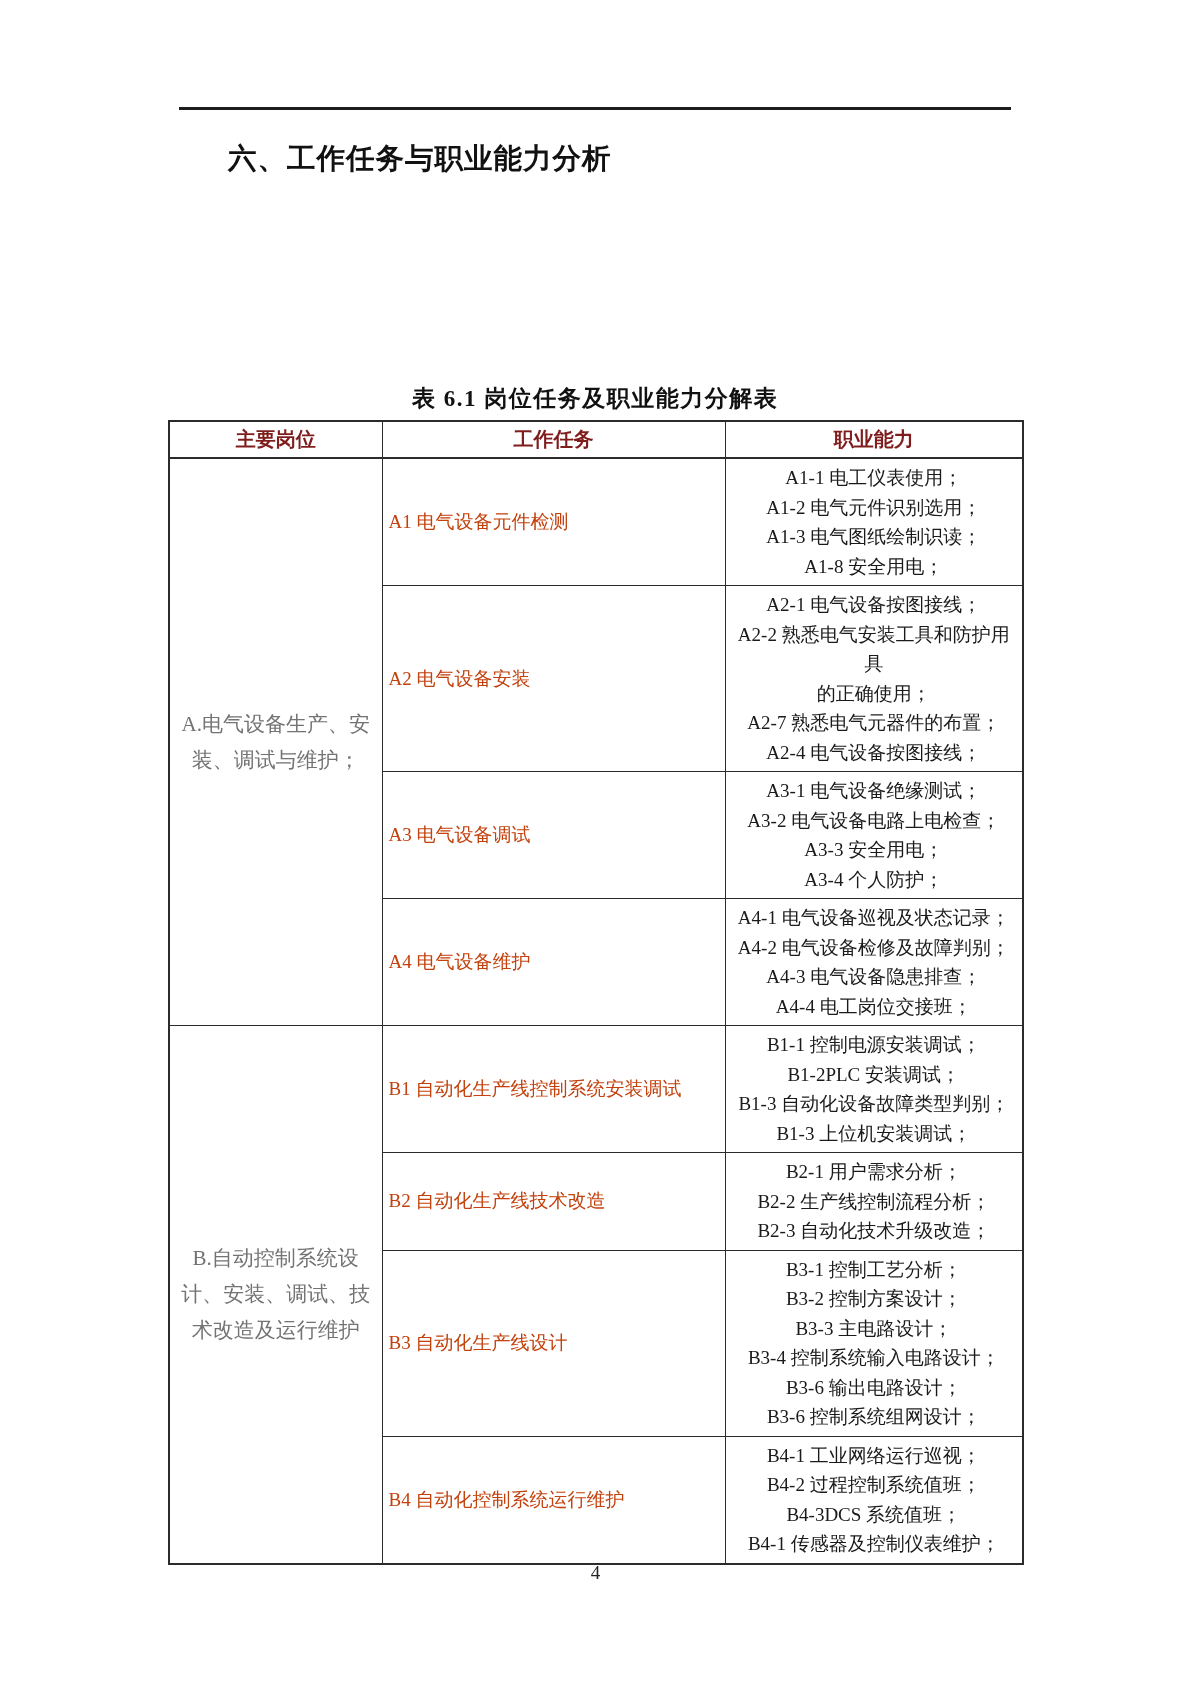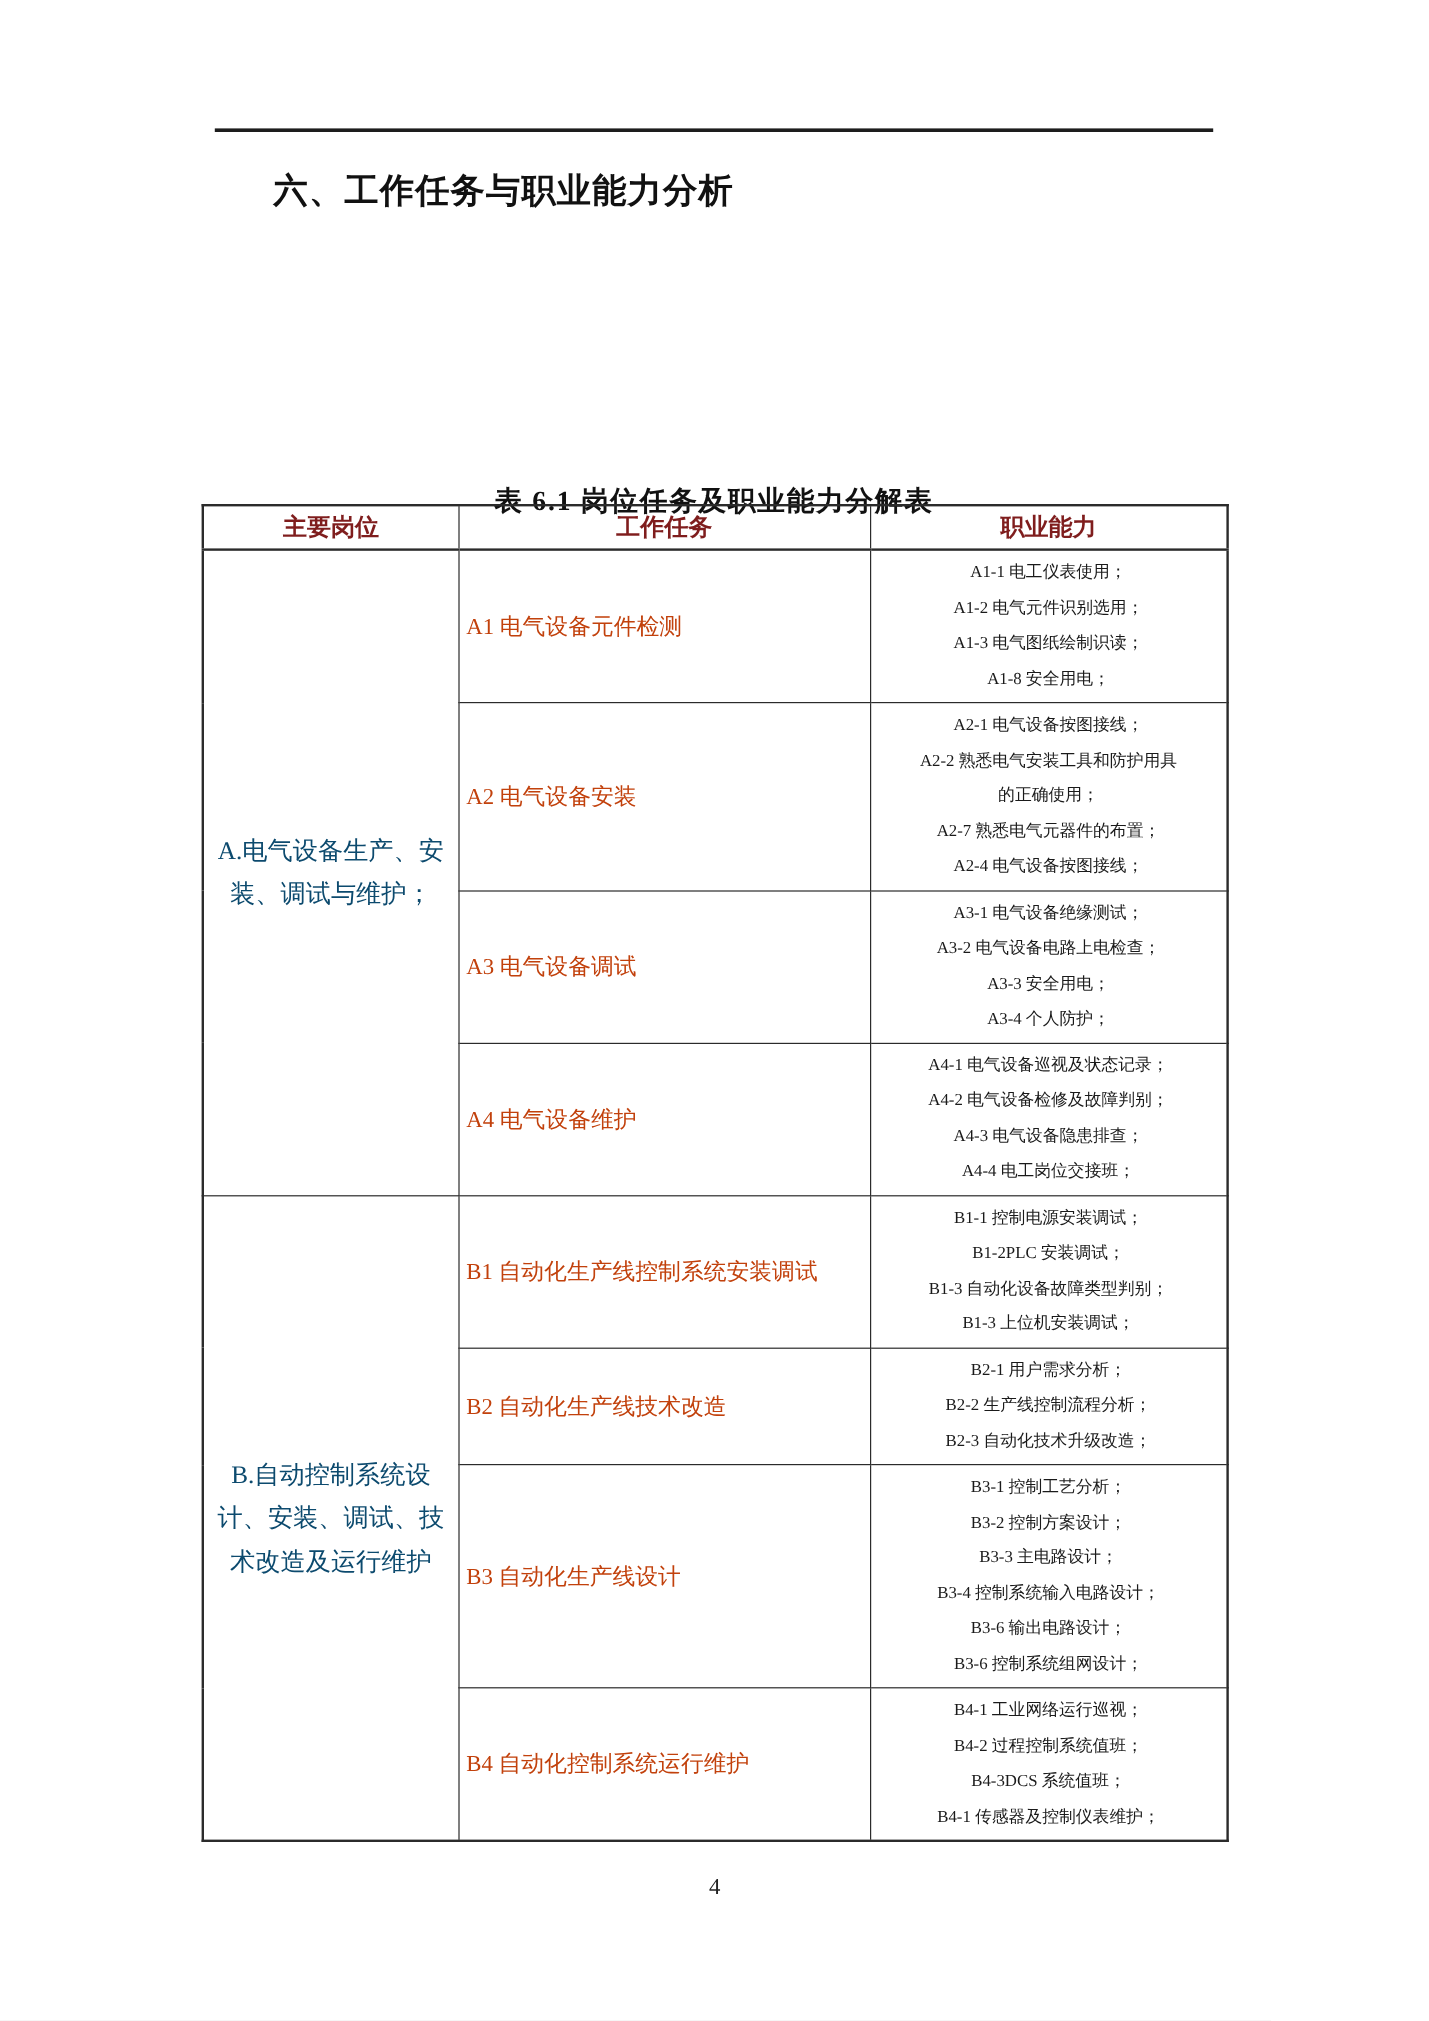--- a/index.html
+++ b/index.html
@@ -47,21 +47,20 @@
   .table-title {
     position: absolute;
     left: 168px;
     top: 383px;
     width: 854px;
     text-align: center;
     font-size: 23px;
     font-weight: bold;
     letter-spacing: 1.5px;
     color: #111111;
-    margin-top: 19px;
   }
   table.analysis-table {
     position: absolute;
     left: 168px;
     top: 420px;
     width: 854px;
     border-collapse: collapse;
     table-layout: fixed;
     border: 2.5px solid #2b2b2b;
   }
@@ -79,31 +78,31 @@
     border-bottom-width: 2.5px;
     color: #7f1d1d;
   }
   .pos-cell {
     font-size: 21px;
     line-height: 36px;
     text-align: center;
     vertical-align: middle;
     white-space: pre-line;
     padding: 4px 5px;
-    color: #0c4a6e;
+    color: #737373;
   }
   .task-cell {
     font-size: 19px;
     text-align: left;
     vertical-align: middle;
     padding: 16px 6px;
     color: #c2410c;
   }
   .ability-cell {
-    font-size: 14px;
+    font-size: 19px;
     text-align: center;
     vertical-align: middle;
     padding: 4px 4px;
     color: #1a1a1a;
   }
   .ability-line {
     line-height: 29.5px;
     white-space: pre-line;
   }
   .page-number {

